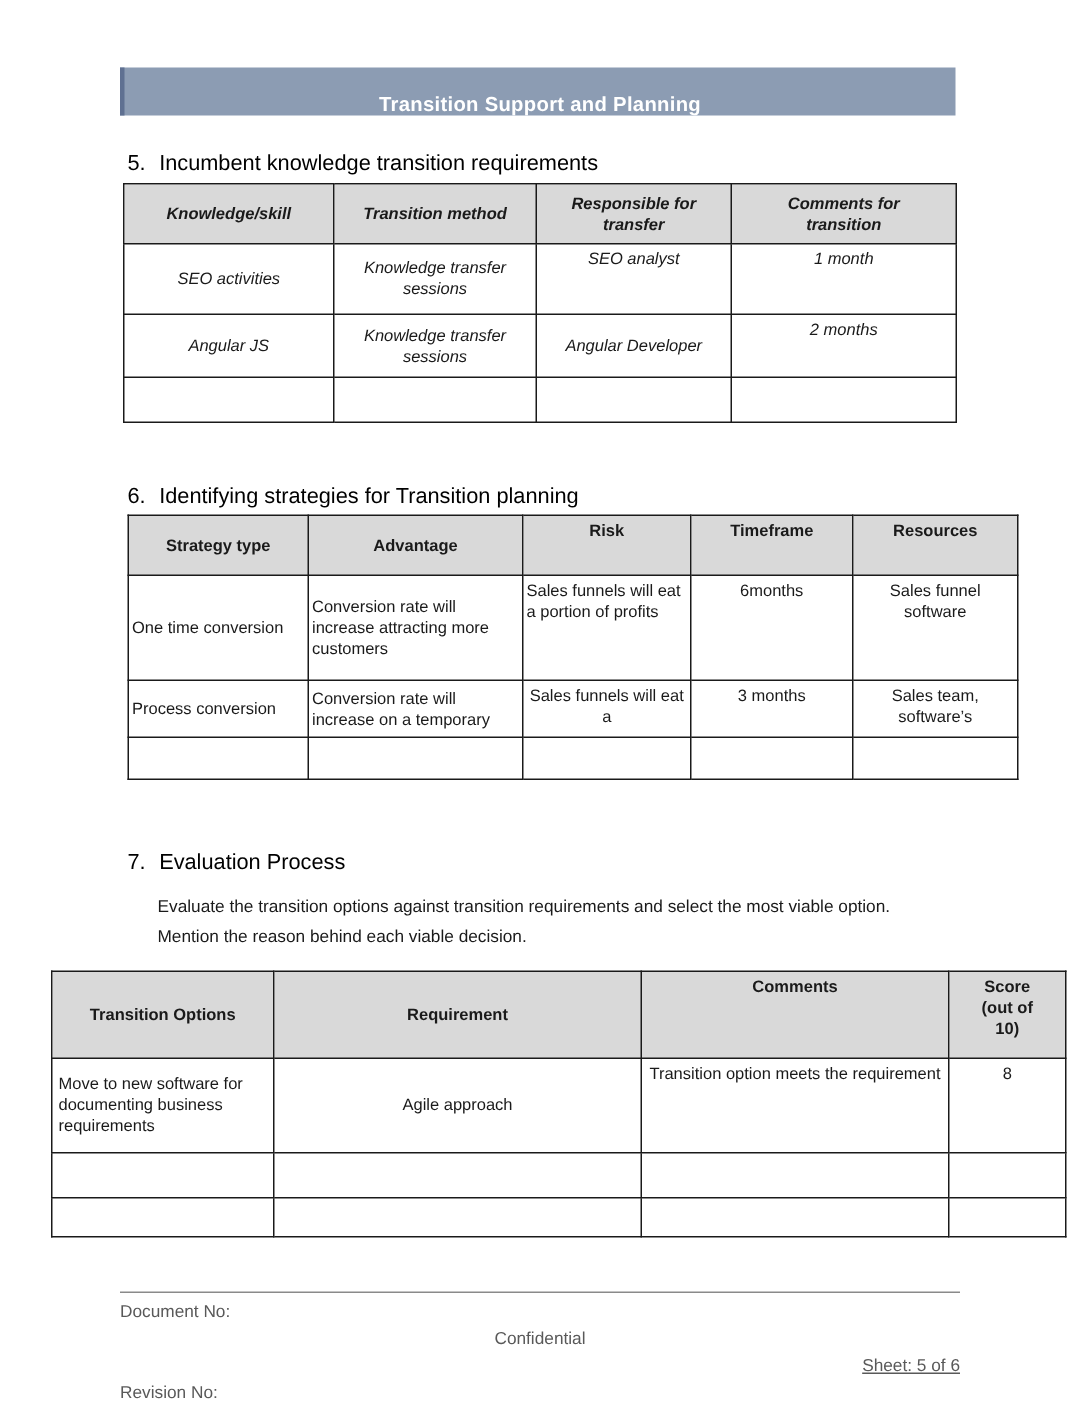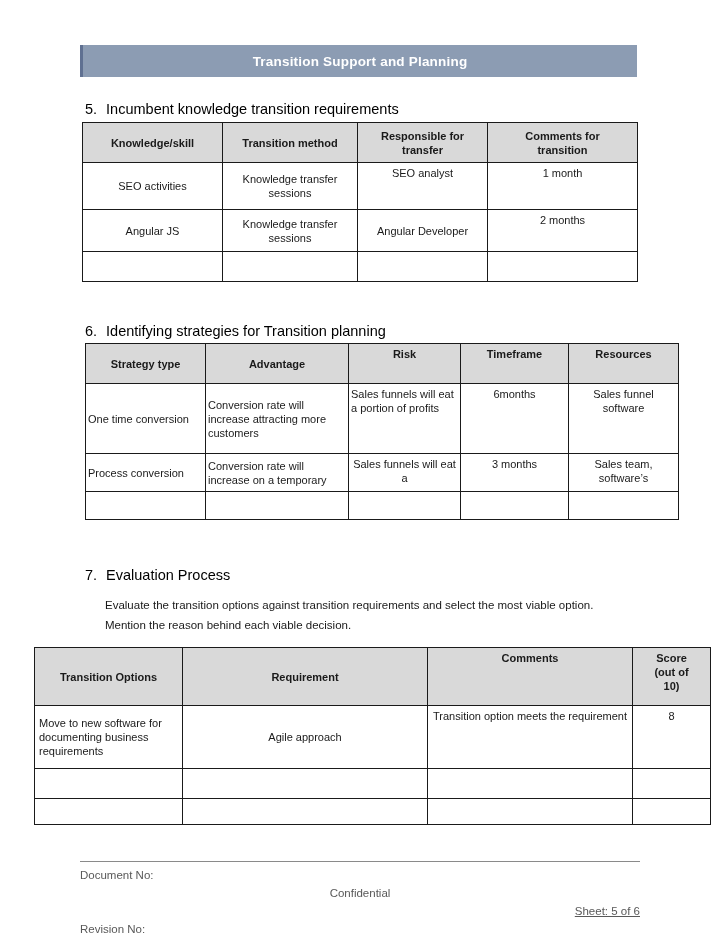--- a/index.html
+++ b/index.html
@@ -4,36 +4,36 @@
 <style>
   html,body { margin:0; padding:0; background:#ffffff; }
   .page {
     position:relative; width:720px; height:936px; background:#fff;
     font-family:"Liberation Sans","DejaVu Sans",sans-serif;
     color:var(--body-text,#1a1a1a); overflow:hidden;
   }
   .banner {
     margin:45px 0 0 80px; width:557px; height:32px; box-sizing:border-box;
     background:var(--banner-bg,#8C9CB3); border-left:3px solid var(--banner-edge,#5F7091);
-    display:flex; align-items:center; justify-content:center;
+    display:flex; align-items:flex-end; justify-content:center;
   }
   .banner-title { color:var(--banner-text,#fff); font-weight:bold; font-size:13.5px; letter-spacing:.2px; }
 
   .sec-heading { display:flex; gap:9px; font-size:14.5px; color:#000; line-height:16px; }
   #h5 { margin:24px 0 0 85px; }
   #h6 { margin:41px 0 0 85px; }
   #h7 { margin:47px 0 0 85px; }
   .desc { margin:13px 0 12px 105px; width:505px; font-size:11.5px; line-height:19.5px; color:#1a1a1a; }
 
   table { border-collapse:collapse; table-layout:fixed; }
   th,td { border:1.5px solid var(--table-border,#1a1a1a); font-size:11px; line-height:14px; overflow:hidden; word-wrap:break-word; }
   th { background:var(--table-header-bg,#D9D9D9); font-weight:bold; text-align:center; vertical-align:middle; }
   td { text-align:center; vertical-align:middle; }
 
-  #t1 { margin:5px 0 0 82px; width:555px; }
+  #t1 { margin:5px 0 0 82px; width:555px;font-style:italic; }
   #t1 th { padding:2px 12px; }
   #t1 td { padding:2px 16px; }
 
   #t2 { margin:4px 0 0 85px; width:593px;border-radius:15px; }
   #t2 th { padding:2px 2px; }
   #t2 td { padding:1px 2px; }
 
   #t3 { margin:9px 0 0 34px; width:676px; }
   #t3 th { padding:2px 6px; }
   #t3 td { padding:2px 4px; }

